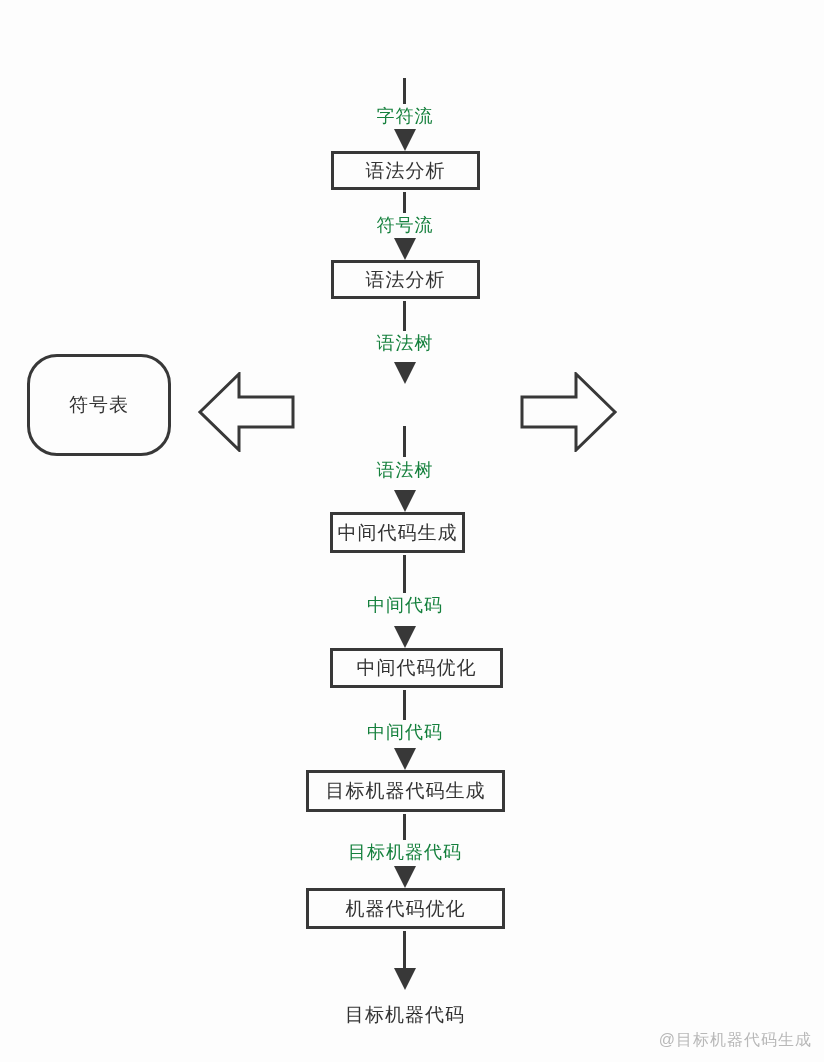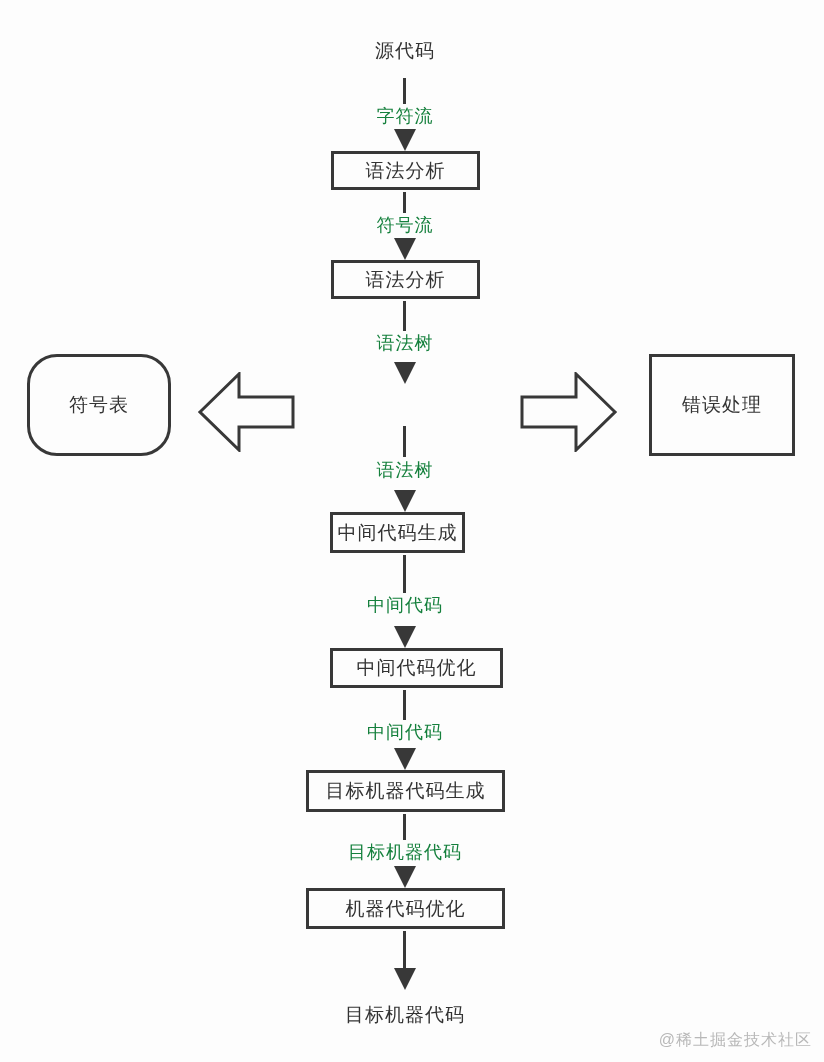--- a/index.html
+++ b/index.html
@@ -93,21 +93,20 @@
     font-size: 16px;
     color: #b8b8b8;
     letter-spacing: 1px;
   }
 </style>
 </head>
 <body>
 
 <div class="canvas">
 
-  <div class="term-label" style="top:38px;">源代码</div>
 
   <div class="vline" style="top:78px;height:26px;"></div>
   <div class="edge-label" style="top:104px;">字符流</div>
   <div class="arrowhead" style="top:129px;"></div>
 
   <div class="node" style="left:331px;top:151px;width:149px;height:39px;">语法分析</div>
 
   <div class="vline" style="top:192px;height:21px;"></div>
   <div class="edge-label" style="top:213px;">符号流</div>
   <div class="arrowhead" style="top:238px;"></div>
@@ -120,21 +119,20 @@
 
   <div class="side-node" style="left:27px;top:354px;width:144px;height:102px;border-radius:30px;">符号表</div>
   <svg class="block-arrow" style="left:198px;top:372px;" width="97" height="80" viewBox="0 0 97 80">
     <polygon points="2,40 41,2 41,25 95,25 95,55 41,55 41,78" fill="#fdfdfd" stroke="#383838" stroke-width="3" stroke-linejoin="miter"></polygon>
   </svg>
 
 
   <svg class="block-arrow" style="left:520px;top:372px;" width="97" height="80" viewBox="0 0 97 80">
     <polygon points="95,40 56,2 56,25 2,25 2,55 56,55 56,78" fill="#fdfdfd" stroke="#383838" stroke-width="3" stroke-linejoin="miter"></polygon>
   </svg>
-  <div class="side-node" style="left:649px;top:354px;width:146px;height:102px;">错误处理</div>
 
   <div class="vline" style="top:426px;height:31px;"></div>
   <div class="edge-label" style="top:458px;">语法树</div>
   <div class="arrowhead" style="top:490px;"></div>
 
   <div class="node" style="left:330px;top:512px;width:135px;height:41px;">中间代码生成</div>
 
   <div class="vline" style="top:555px;height:38px;"></div>
   <div class="edge-label" style="top:593px;">中间代码</div>
   <div class="arrowhead" style="top:626px;"></div>
@@ -151,15 +149,15 @@
   <div class="edge-label" style="top:840px;">目标机器代码</div>
   <div class="arrowhead" style="top:866px;"></div>
 
   <div class="node" style="left:306px;top:888px;width:199px;height:41px;">机器代码优化</div>
 
   <div class="vline" style="top:931px;height:37px;"></div>
   <div class="arrowhead" style="top:968px;"></div>
 
   <div class="term-label" style="top:1002px;">目标机器代码</div>
 
-  <div class="watermark">@稀土掘金技术社区</div>
+  <div class="watermark">@目标机器代码生成</div>
 
 </div>
 
 </body></html>

